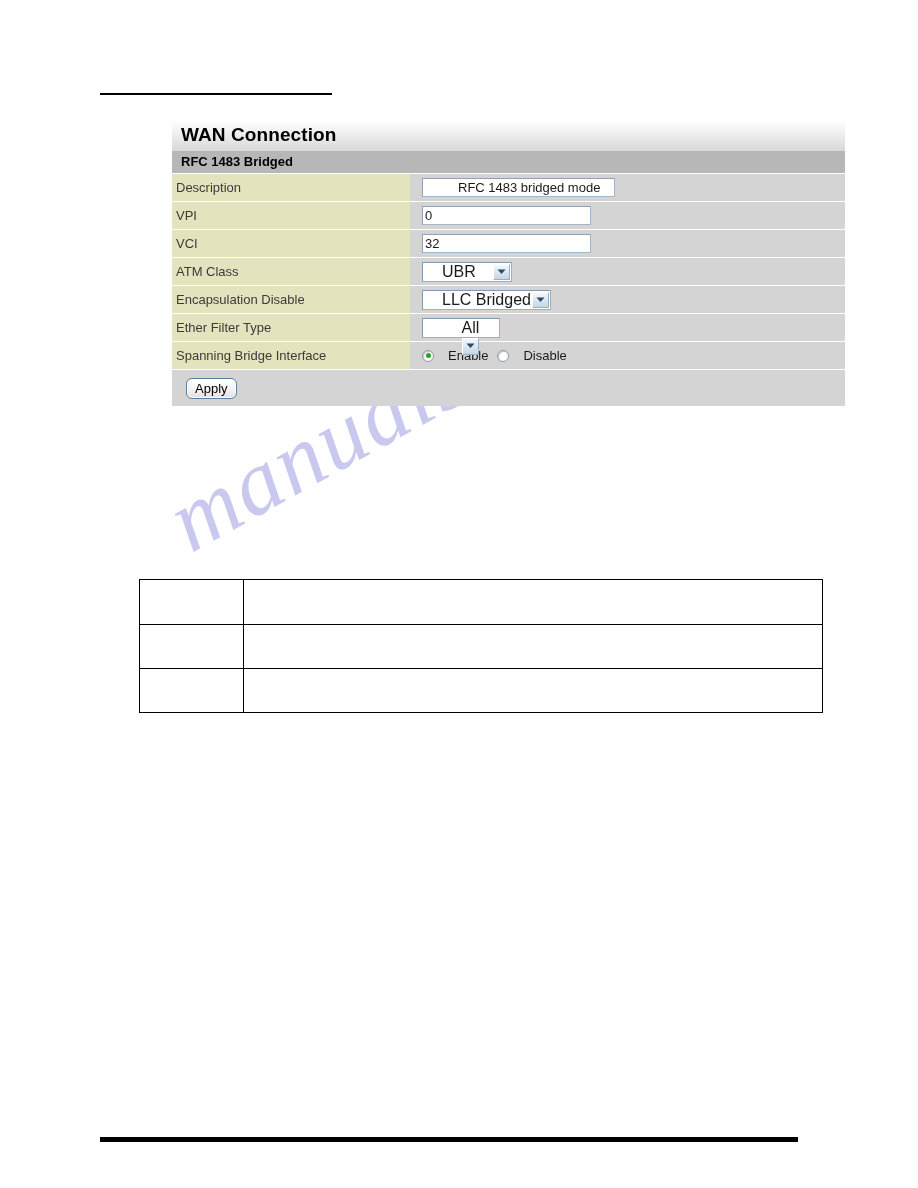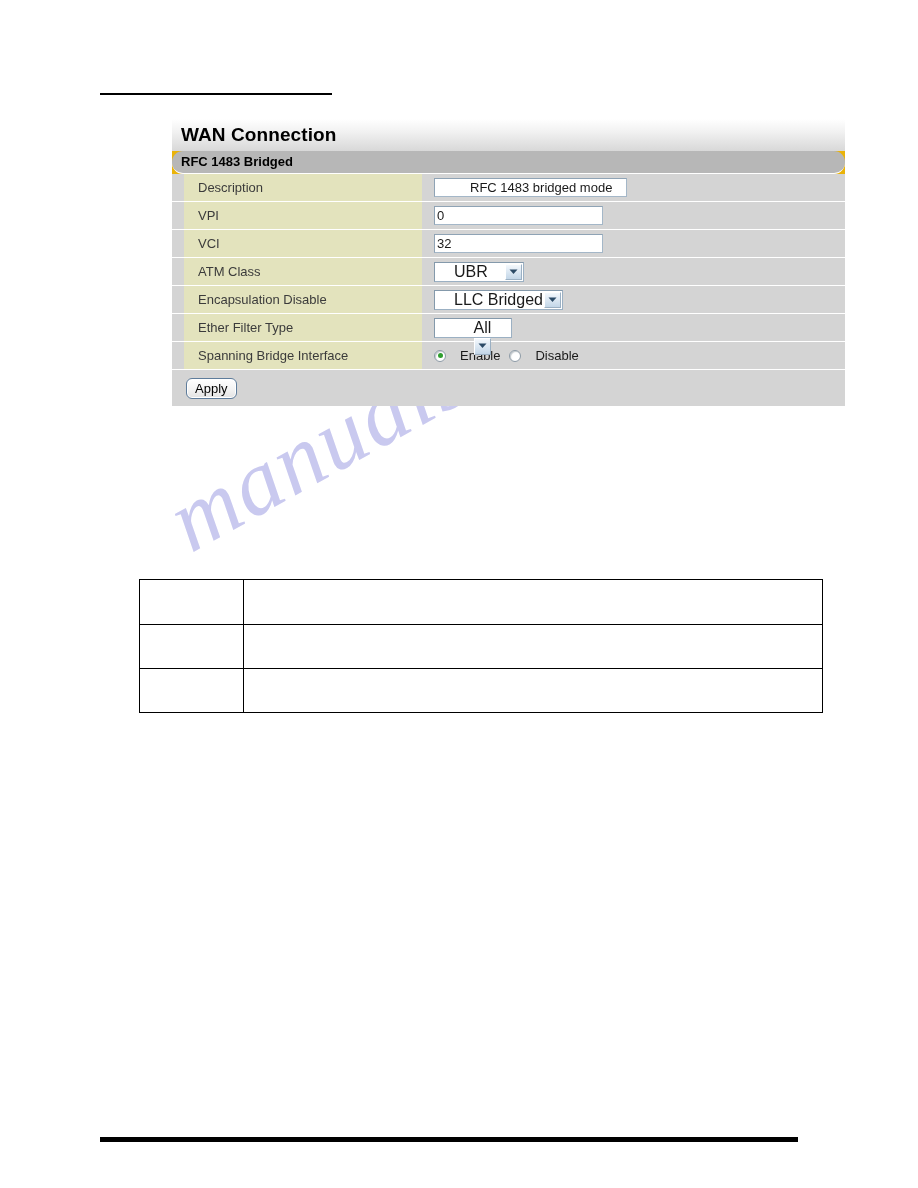--- a/index.html
+++ b/index.html
@@ -78,47 +78,45 @@
 
   .panel-subtitle {
     height: 22px;
     line-height: 22px;
     padding-left: 9px;
     font-size: 13px;
     font-weight: bold;
     color: #000000;
     background: #b7b7b7;
     border-bottom: 1px solid #ffffff;
-    border-radius: 11px;
   }
 
   .form-rows {
     background: #d4d4d4;
   }
 
   .form-row {
     display: flex;
     align-items: stretch;
     height: 27px;
     border-bottom: 1px solid #ffffff;
   }
 
   .row-label {
     width: 238px;
     flex: 0 0 238px;
     background: #e3e3bd;
     font-size: 13px;
     color: #3b3b3b;
-    padding-left: 14px;
+    padding-left: 4px;
     display: flex;
     align-items: center;
     box-sizing: border-box;
     border-bottom: 1px solid #ffffff;
     margin-bottom: -1px;
-    margin-left: 12px;
   }
 
   .row-field {
     flex: 1 1 auto;
     display: flex;
     align-items: center;
     padding-left: 12px;
     box-sizing: border-box;
   }
 

